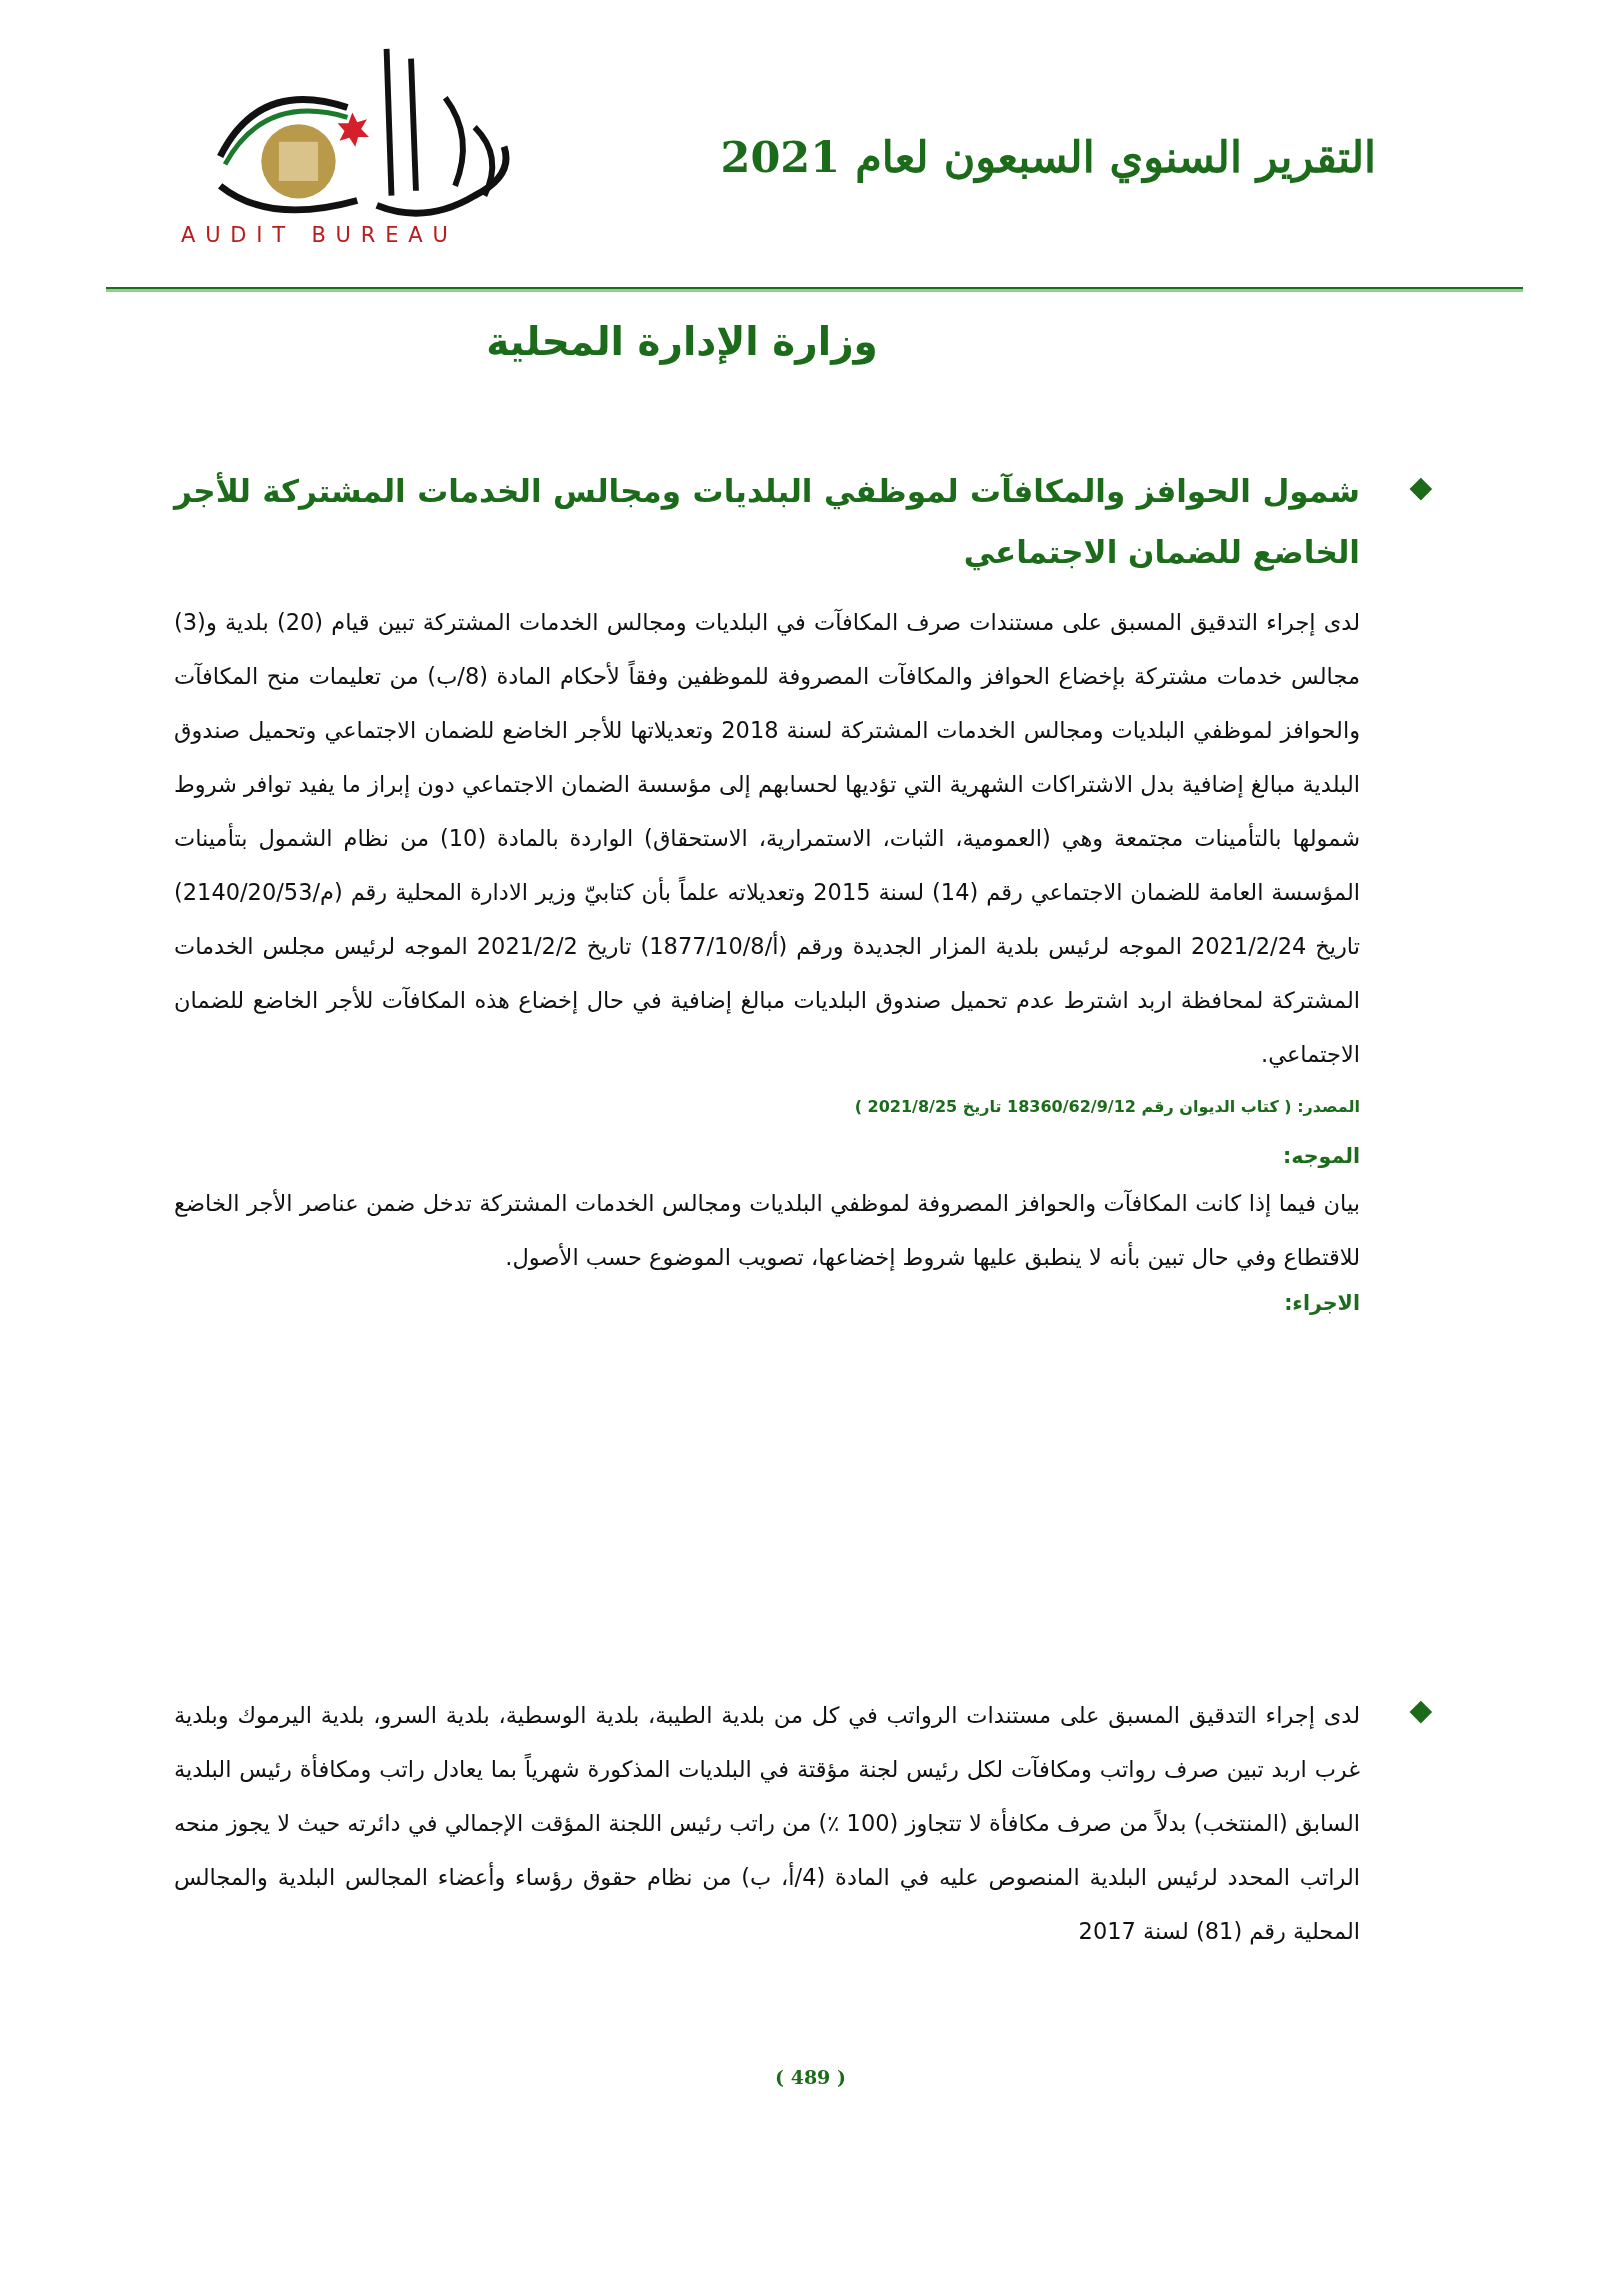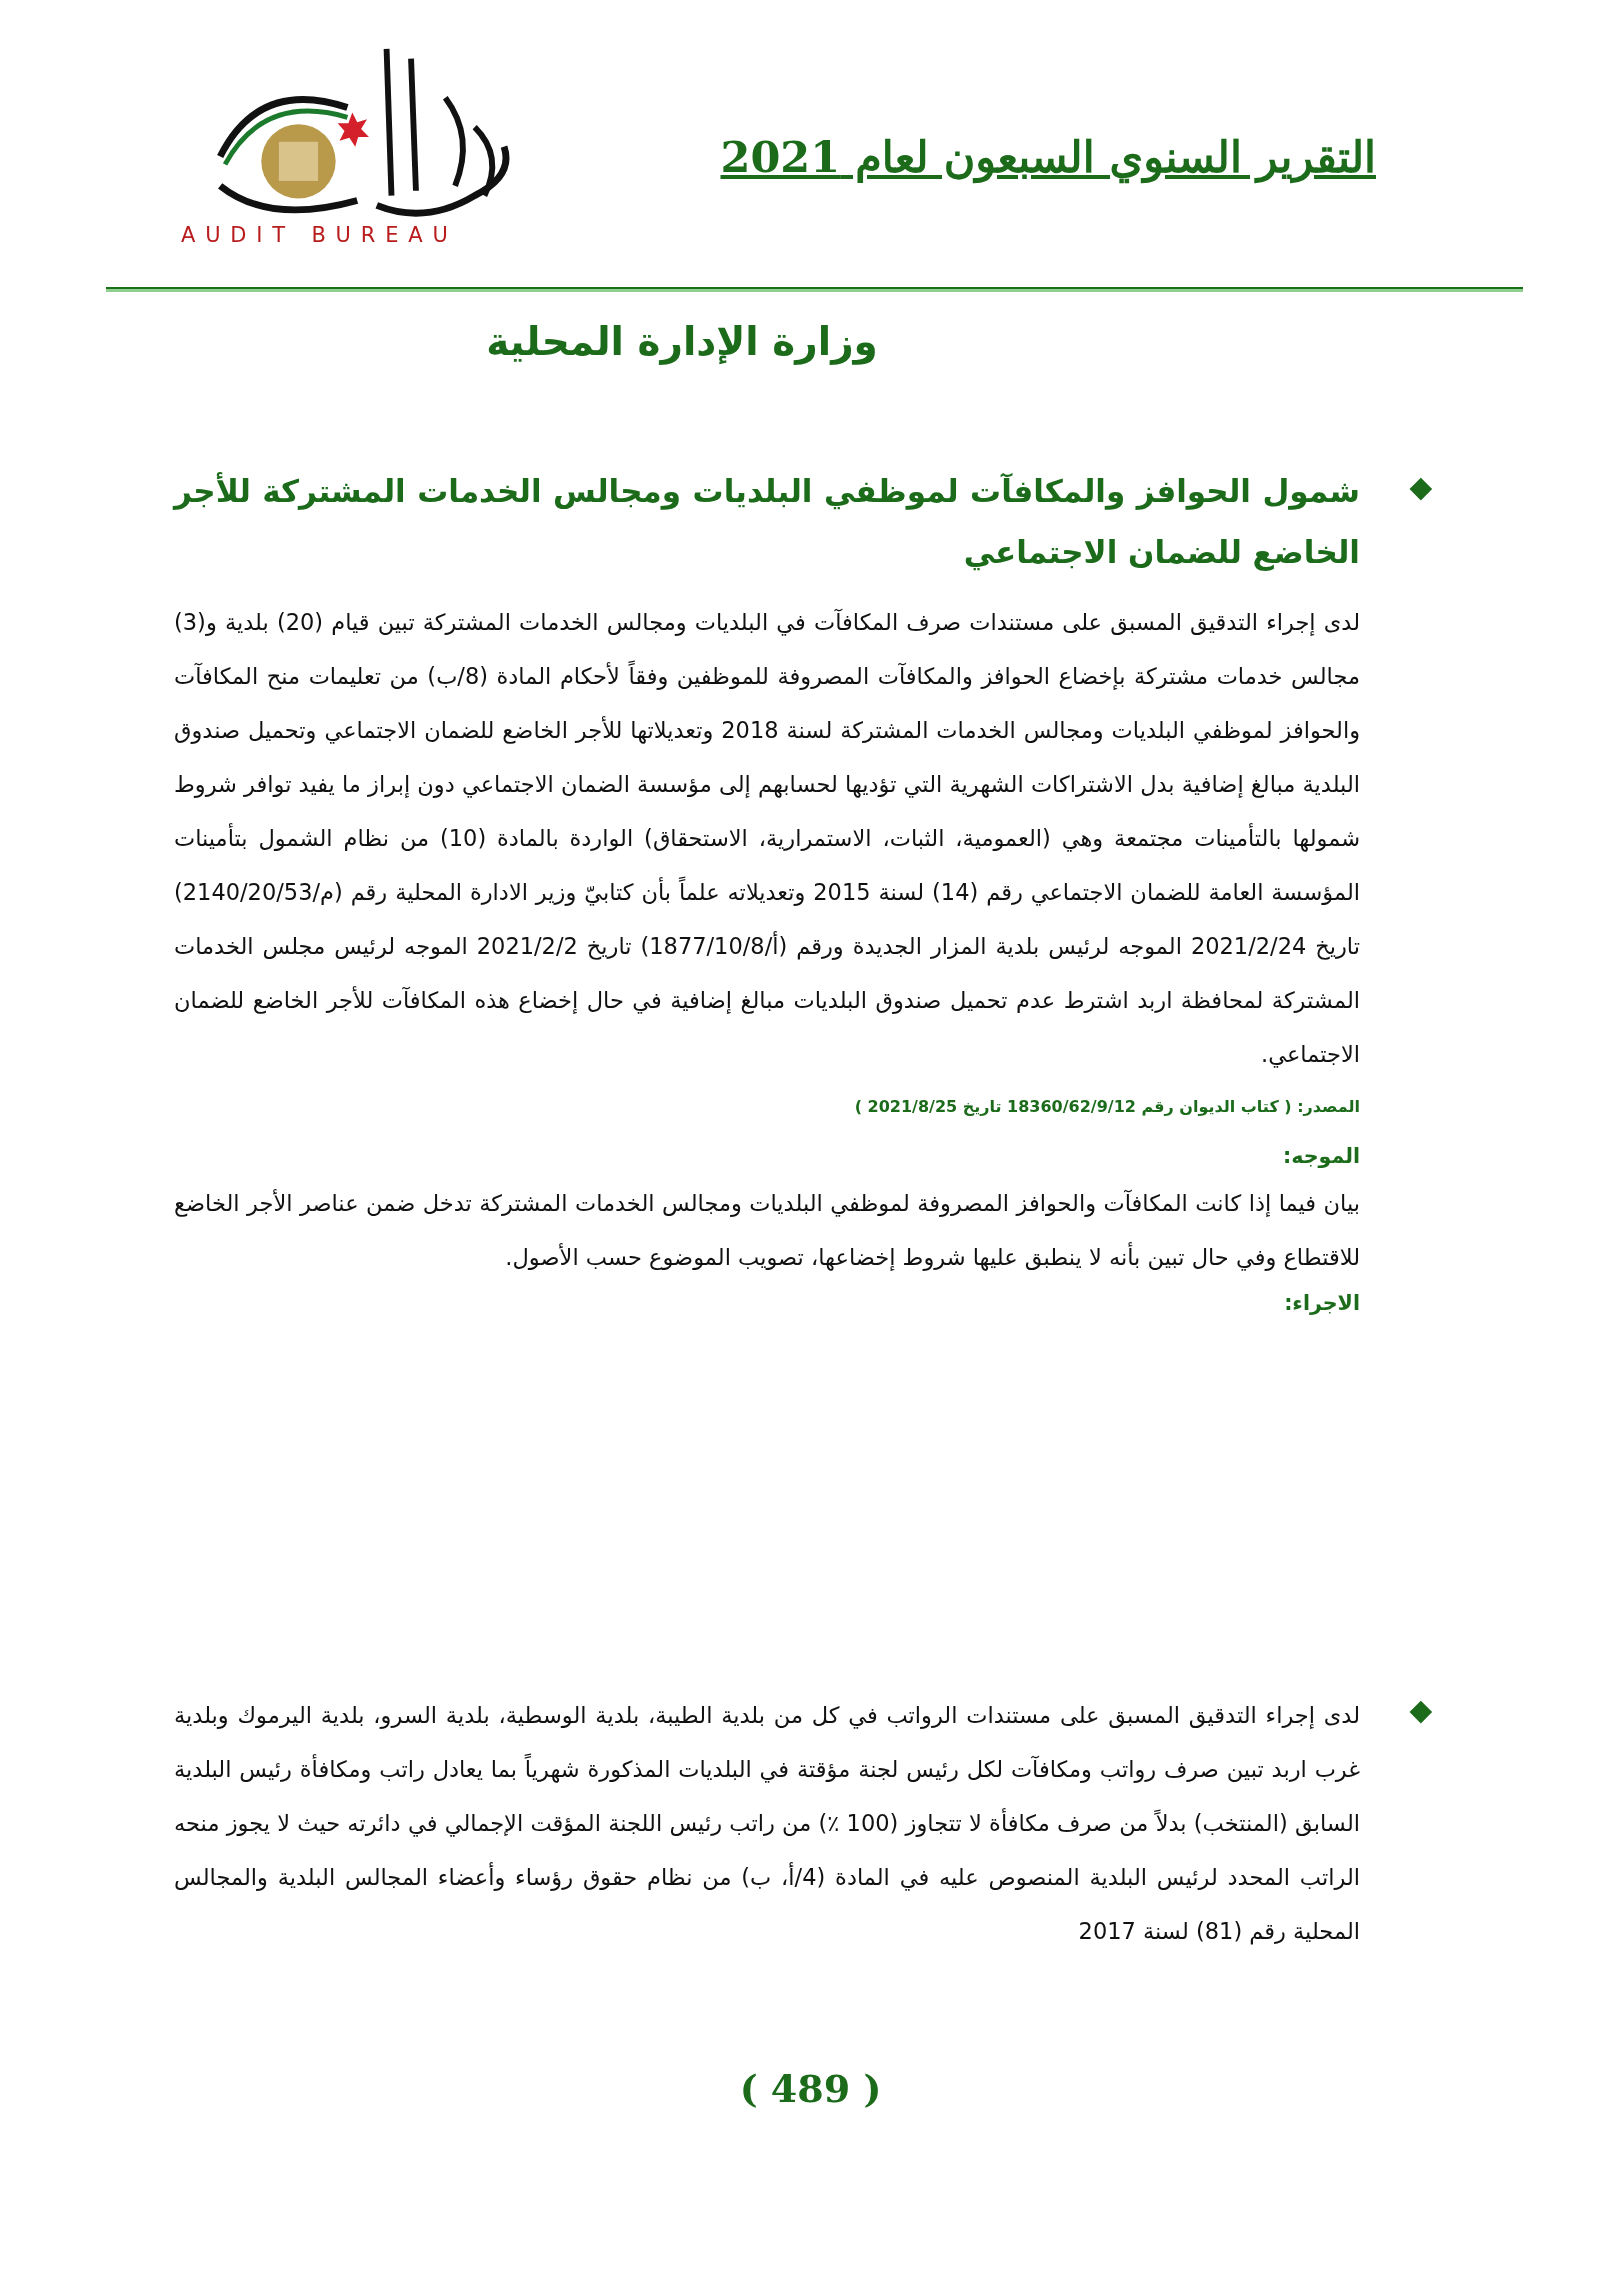--- a/index.html
+++ b/index.html
@@ -7,36 +7,36 @@
            font-family: "DejaVu Sans", sans-serif; color: #111; }
     .page { position: absolute; left: 0; top: 0; width: 1621px; height: 2293px; }
 
     
     .header { position: absolute; left: 0; top: 0; width: 1621px; height: 294px; }
     .logo { position: absolute; left: 181px; top: 39px; width: 372px; height: 216px; }
     .logo-svg { position: absolute; left: 0; top: 0; width: 372px; height: 186px; }
     .logo-en { position: absolute; left: 0; top: 184px; width: 372px; text-align: left;
                font-family: "DejaVu Sans", sans-serif; font-size: 21px; letter-spacing: 9.8px; color: #b91c1c; }
     .report-title { position: absolute; right: 245px; top: 132px; direction: rtl;
-                    font-family: "DejaVu Serif", serif; font-size: 43px; font-weight: bold; color: #1b6b1b; text-decoration: underline; }
+                    font-family: "DejaVu Serif", serif; font-size: 43px; font-weight: bold; color: #1b6b1b; }
     .rule { position: absolute; left: 106px; top: 287px; width: 1417px; height: 5.9px; }
     .rule .l1 { height: 2px; background: #1a6e1a; }
     .rule .l2 { height: 2.9px; background: #8fcf8f; }
 
     .ministry { position: absolute; left: 0; top: 319px; width: 1364px; text-align: center;
                 direction: rtl; font-size: 39px; font-weight: bold; color: #1b6b1b; }
 
     .content { position: absolute; left: 174px; width: 1186px; direction: rtl; text-align: justify; }
     .heading { color: #1b6b1b; font-weight: bold; font-size: 31px; line-height: 61px; position: relative; padding-right: 0; }
     .bullet { position: absolute; right: -69px; top: 19.6px; width: 15.7px; height: 15.7px; background: #1b6b1b; transform: rotate(45deg); }
     .para { font-size: 22.5px; font-weight: normal; line-height: 54px; text-align: justify; text-align-last: right; }
     .source { color: #1b6b1b; font-weight: bold; font-size: 16px; line-height: 39px; }
     .label { color: #1b6b1b; font-weight: bold; font-size: 20.6px; line-height: 39px; }
     .page-number { position: absolute; left: 0; top: 2066px; width: 1621px; text-align: center;
-                   font-family: "DejaVu Serif", serif; font-size: 38px; font-weight: bold; color: #1b6b1b; }
+                   font-family: "DejaVu Serif", serif; font-size: 19px; font-weight: bold; color: #1b6b1b; }
   </style>
 </head>
 <body>
 
 <div class="page">
 
   <div class="header">
     <div class="logo">
       <svg class="logo-svg" viewBox="0 0 380 190">
         <path d="M40 120 Q80 40 170 70" stroke="#111" stroke-width="7" fill="none"></path>

